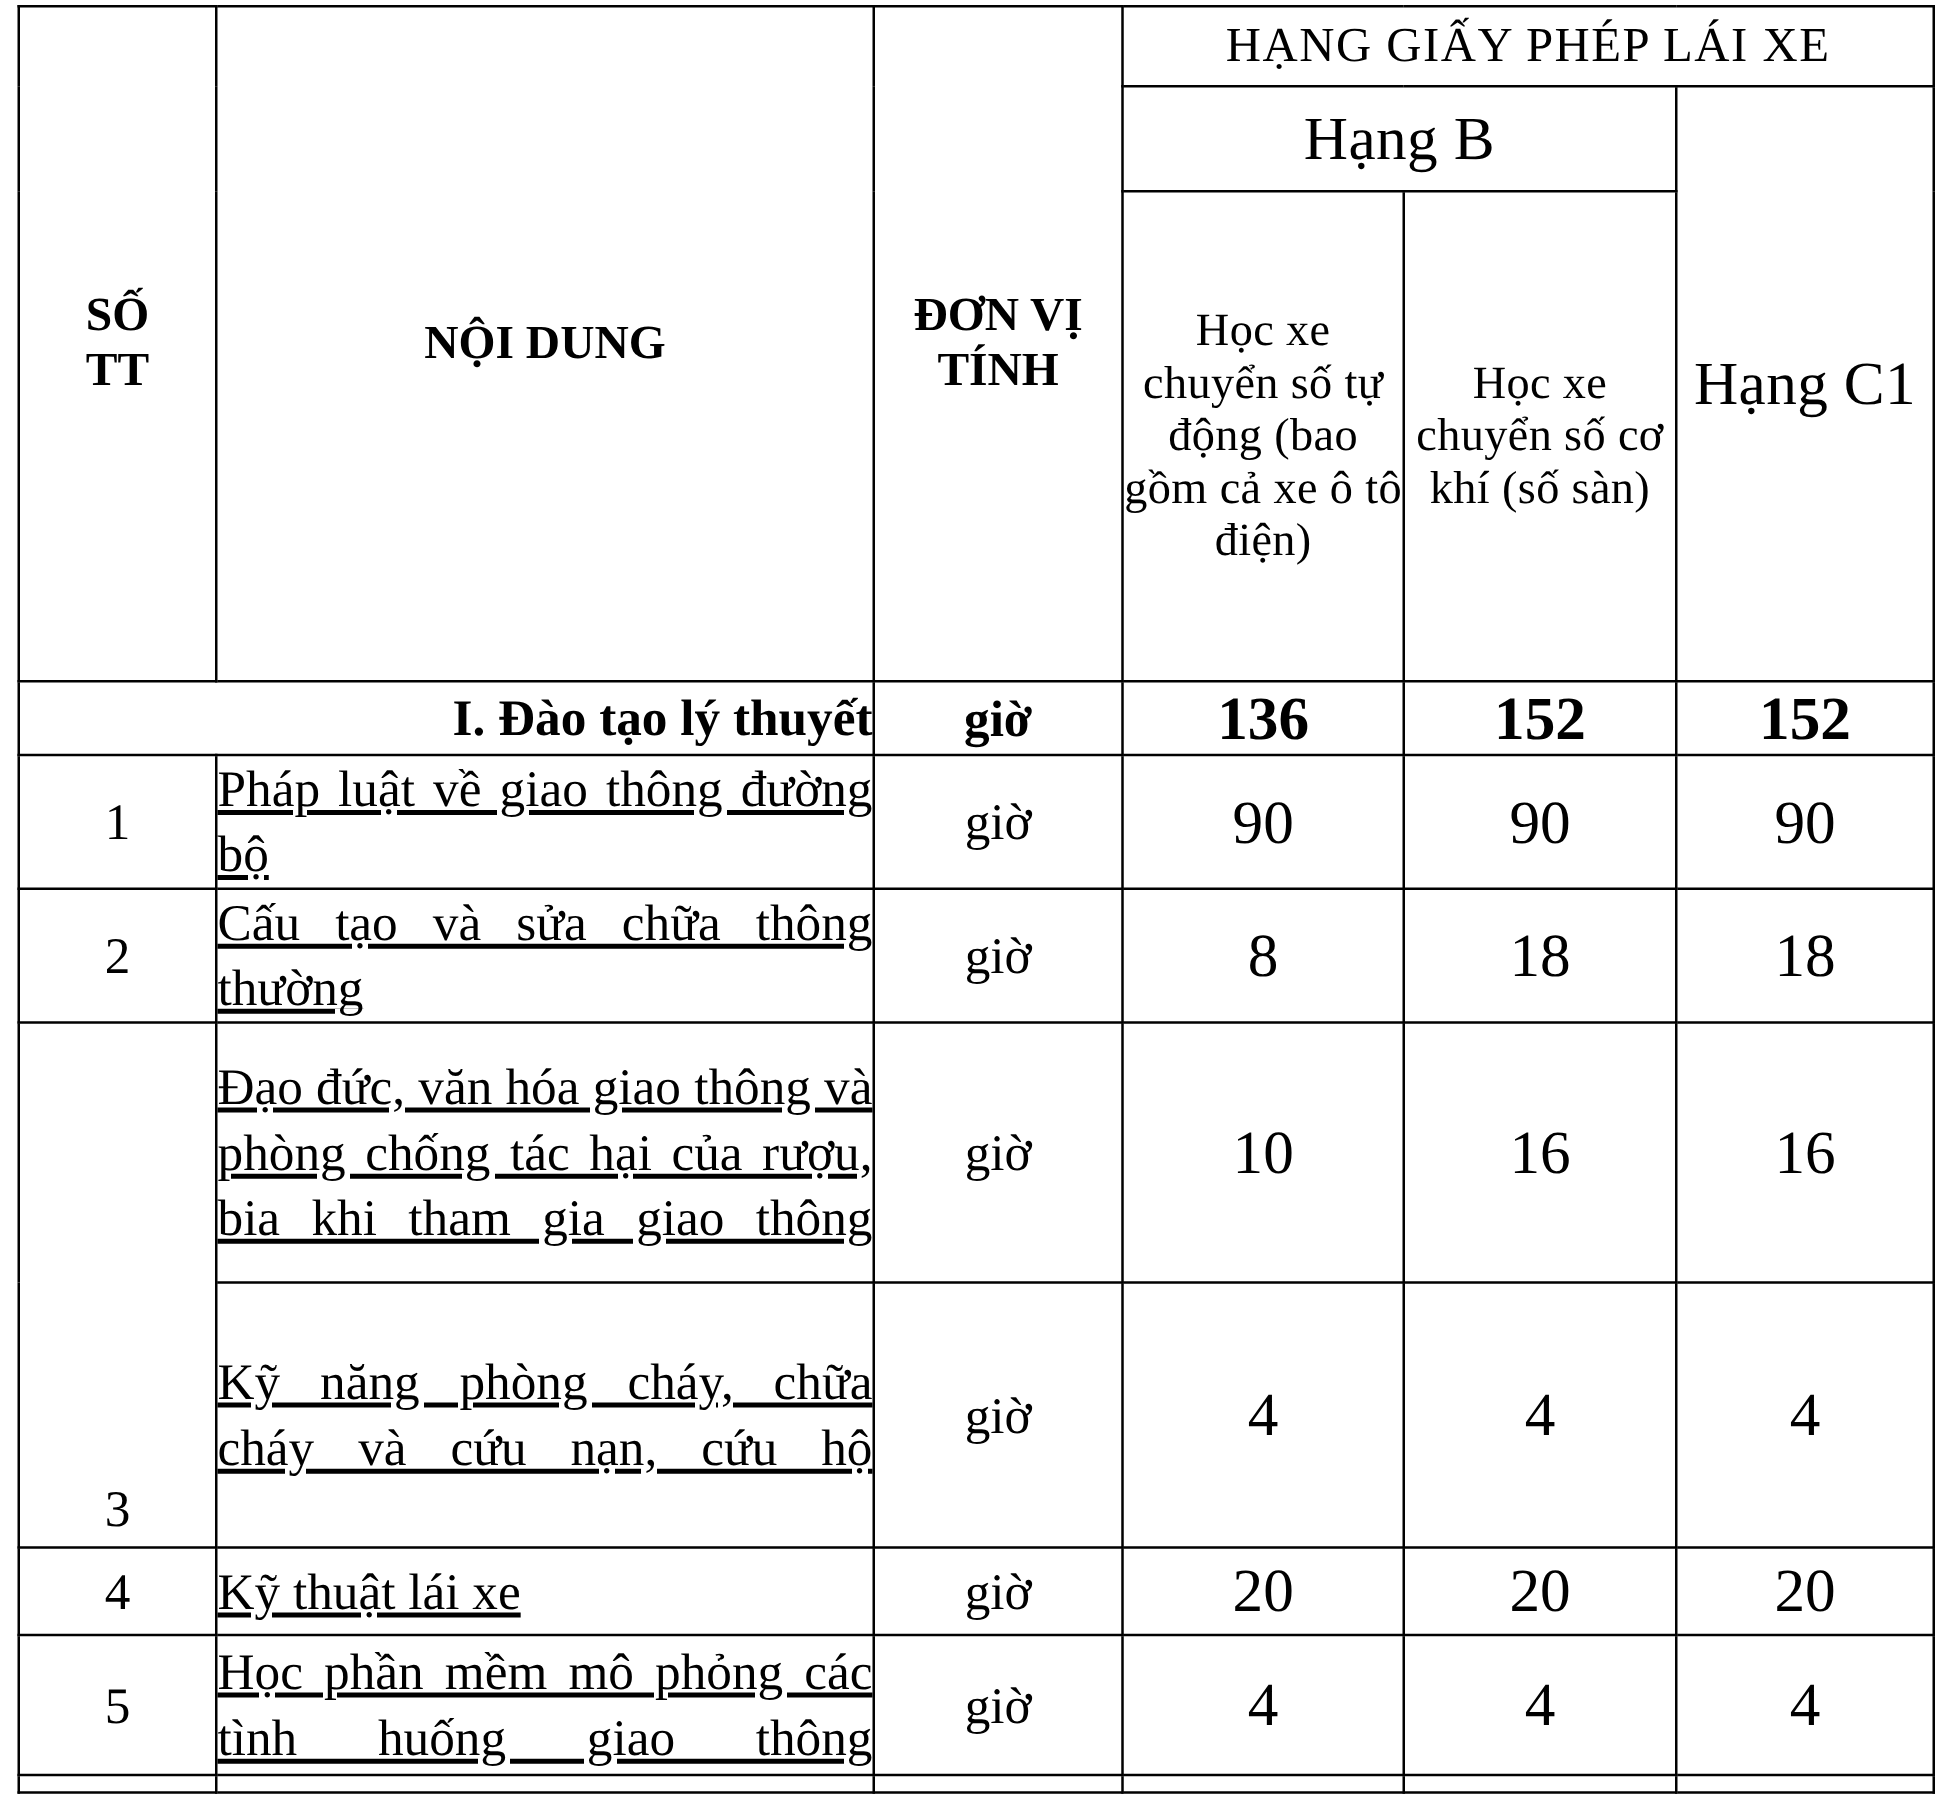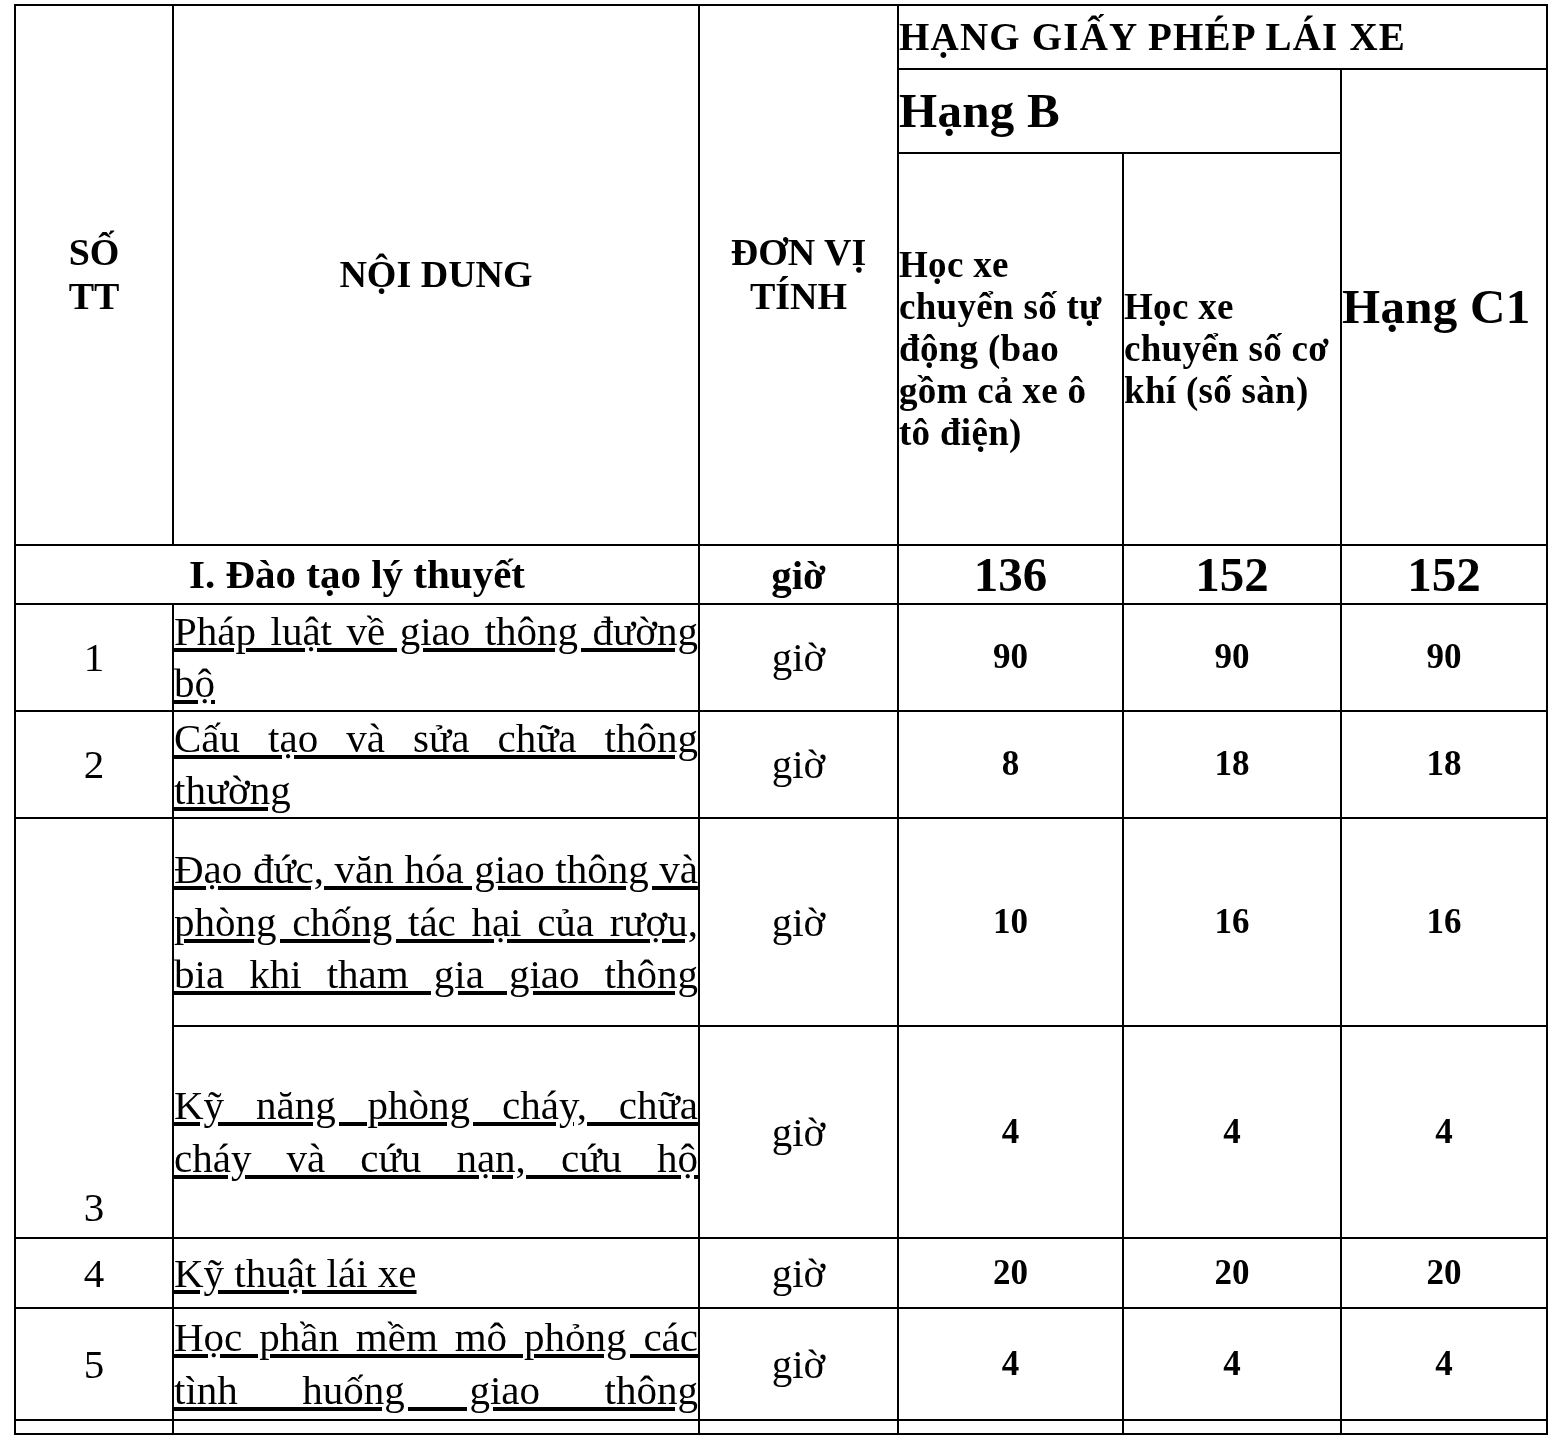--- a/index.html
+++ b/index.html
@@ -41,22 +41,22 @@
   
   .c-stt   { width: 158px; }
   .c-noi   { width: 526px; }
   .c-dvt   { width: 199px; }
   .c-b1    { width: 225px; }
   .c-b2    { width: 218px; }
   .c-c1    { width: 206px; }
 
   
   .hdr {
-    text-align: left;
-    font-weight: bold;
+    text-align: center;
+    font-weight: normal;
     font-size: 38px;
     line-height: 1.12;
     letter-spacing: 0.3px;
     padding: 4px 4px;
   }
   .hdr-top {
     height: 62px;
     font-size: 39px;
     letter-spacing: 1.2px;
   }
@@ -84,43 +84,43 @@
     font-size: 38px;
     line-height: 1.15;
   }
 
   
   .section-row td {
     border-top-width: 2px;
     border-bottom-width: 4px;
   }
   .section-title {
-    text-align: center;
+    text-align: right;
     font-weight: bold;
     font-size: 41px;
     padding: 6px 0 8px 18px;
     line-height: 1.1;
     margin-left: 44px;
   }
   .section-unit {
     text-align: center;
     font-weight: bold;
     font-size: 41px;
   }
   .section-val {
     text-align: center;
     font-weight: bold;
     font-size: 49px;
   }
 
   
   .num {
     text-align: center;
-    font-size: 35px;
-    font-weight: bold;
+    font-size: 49px;
+    font-weight: normal;
   }
   .idx {
     text-align: center;
     font-size: 41px;
     font-weight: normal;
   }
   .unit {
     text-align: center;
     font-size: 41px;
     font-weight: normal;

